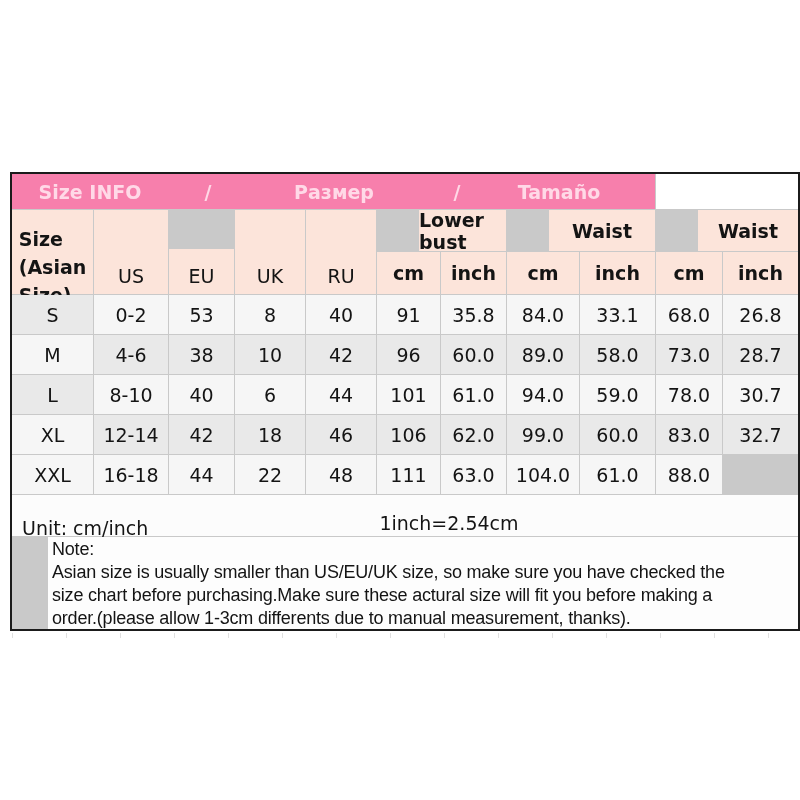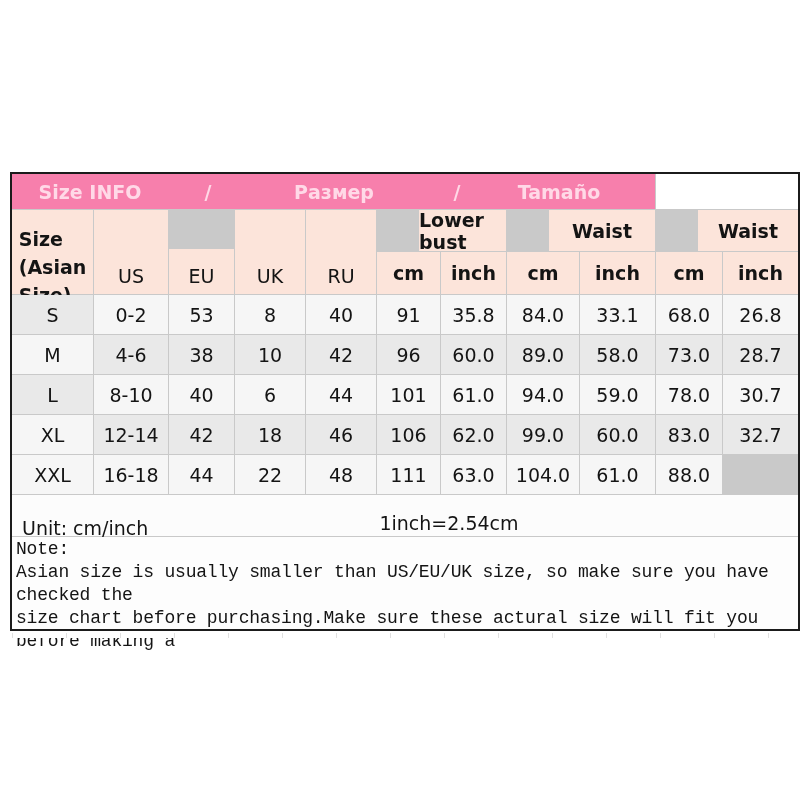--- a/index.html
+++ b/index.html
@@ -38,22 +38,22 @@
   .uh{grid-row:3;font-weight:bold;}
   .u6{grid-column:6;} .u7{grid-column:7;} .u8{grid-column:8;} .u9{grid-column:9;} .u10{grid-column:10;} .u11{grid-column:11;}
   
   .g1{background:#e9e9e9;} .g2{background:#f6f6f6;}
   
   .cell-unit{grid-column:1/12;grid-row:9;background:#fcfcfc;position:relative;}
   .unit-label{position:absolute;left:10px;top:50%;transform:translateY(-50%);font-size:19px;margin-top:12px;}
   .unit-conv{position:absolute;left:437px;top:50%;transform:translate(-50%,-50%);font-size:19px;margin-top:7px;}
   .cell-note{
     grid-column:1/12;grid-row:10;background:#fdfdfd;display:block;
-    font-family:Liberation Mono, monospace;font-size:18px;letter-spacing:-0.2px;
-    line-height:23px;padding:1px 4px 0 4px;
+    font-family:Liberation Sans, sans-serif;font-size:18px;letter-spacing:-0.2px;
+    line-height:23px;padding:1px 4px 0 4px;margin-left:36px;
   }
   .cropped-row{
     position:absolute;left:12px;top:633px;width:774px;height:5px;
     background:repeating-linear-gradient(to right,#e0e0e0 0 1px,#ffffff 1px 54px);
   }
 </style>
 </head>
 <body>
 
 <div class="size-chart">
@@ -145,17 +145,18 @@
 
   <div class="cell-unit">
     <span class="unit-label">Unit: cm/inch</span>
     <span class="unit-conv">1inch=2.54cm</span>
   </div>
 
   <div class="cell-note">
     <div>Note:</div>
     <div>Asian size is usually smaller than US/EU/UK size, so make sure you have checked the</div>
     <div>size chart before purchasing.Make sure these actural size will fit you before making a</div>
+    <div>order.(please allow 1-3cm differents due to manual measurement, thanks).</div>
   </div>
 
 </div>
 
 <div class="cropped-row"></div>
 
 </body></html>

